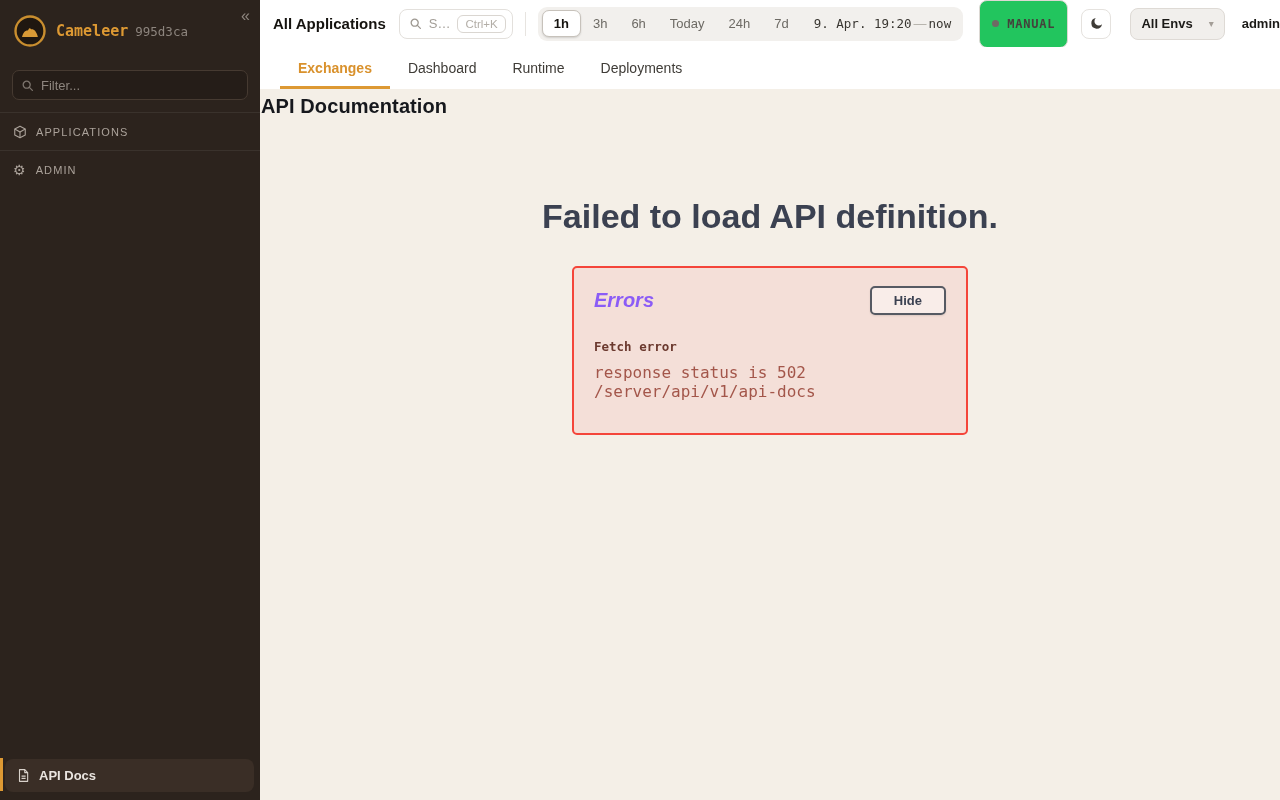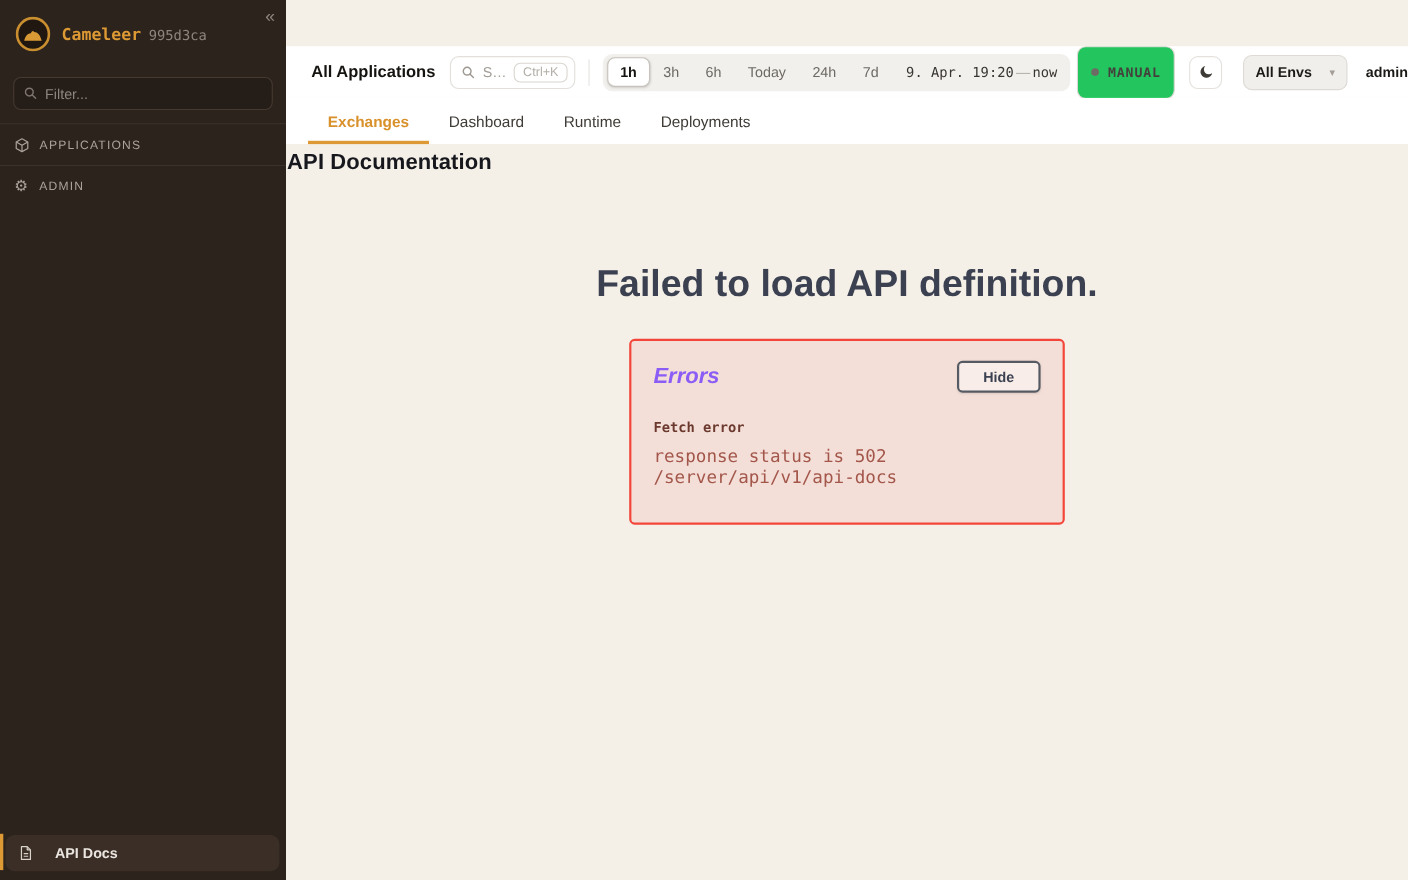--- a/index.html
+++ b/index.html
@@ -46,32 +46,32 @@
   .sb-section:nth-of-type(2) { border-bottom: 1px solid rgba(255,255,255,0.07); }
   .sb-icon { display: inline-flex; color: #aba29a; }
   .sb-gear { font-family: "DejaVu Sans", sans-serif; font-size: 14px; line-height: 1; }
   .sb-spacer { flex: 1; }
   .sb-footer { position: relative; padding: 0 0 8px 0; }
   .accent-bar {
     position: absolute; left: 0; bottom: 9px; width: 3px; height: 33px; background: #dd9933;
   }
   .api-docs-item {
     margin: 0 6px 0 5px; height: 33px; background: #3a2e26; border-radius: 8px;
-    display: flex; align-items: center; gap: 20px; padding: 0 11px;
+    display: flex; align-items: center; gap: 9px; padding: 0 11px;
     color: #eae5e0; font-size: 13px; font-weight: 600; cursor: pointer;
   }
   .api-docs-item .sb-icon { color: #d9d2cb; }
 
   
   .main-col { flex: 1; display: flex; flex-direction: column; min-width: 0; }
 
   
   .header {
     height: 47px; background: #ffffff; display: flex; align-items: center;
-    padding-left: 23px; flex-shrink: 0; overflow: hidden; margin-top: 42px;
+    padding-left: 13px; flex-shrink: 0; overflow: hidden;
   }
   .header-title { font-size: 15px; font-weight: 700; color: #15130f; white-space: nowrap; }
   .hdr-search {
     margin-left: 13px; height: 30px; border: 1px solid #e3e0dc; border-radius: 8px;
     display: flex; align-items: center; gap: 7px; padding: 0 6px 0 9px; cursor: pointer;
     color: #9d9891; background: #fff;
   }
   .hdr-search-text { font-size: 13px; color: #a39e97; }
   .kbd {
     border: 1px solid #dad6d1; border-radius: 6px; padding: 2px 7px;

